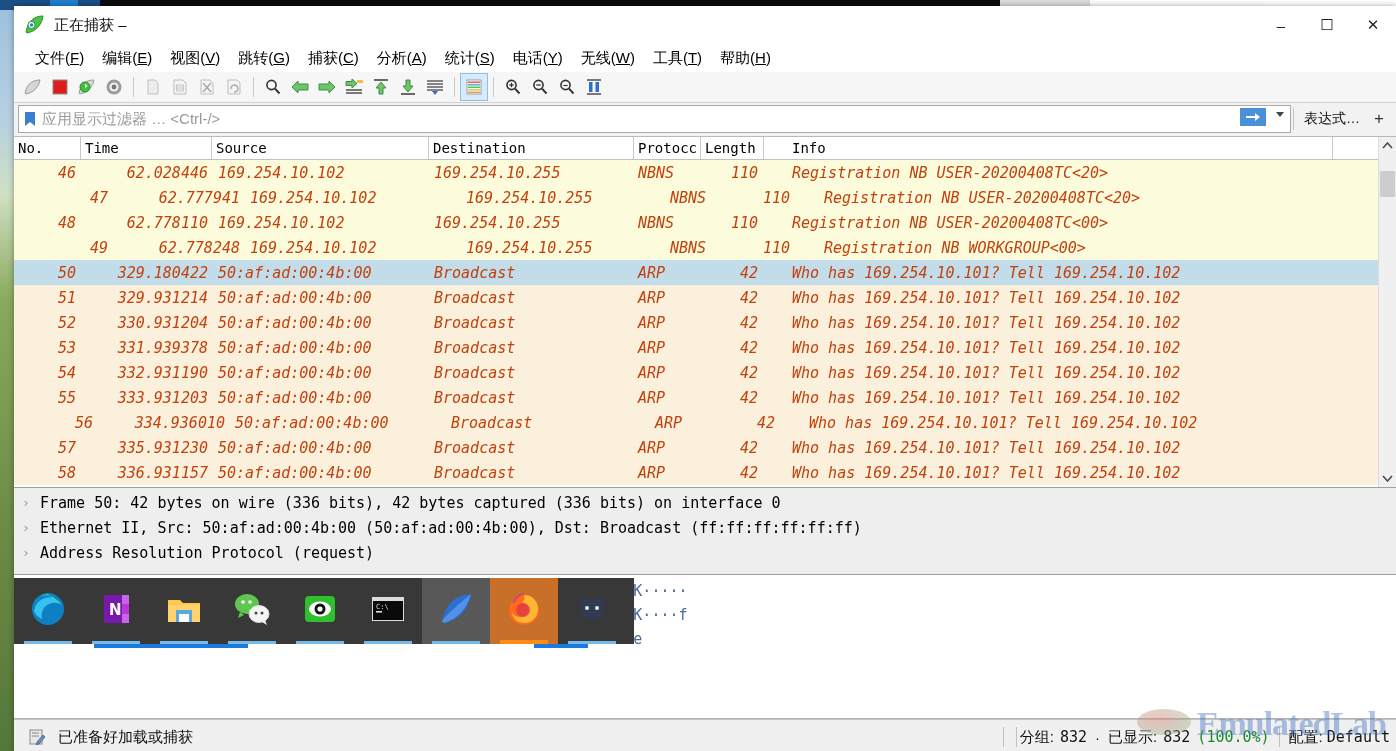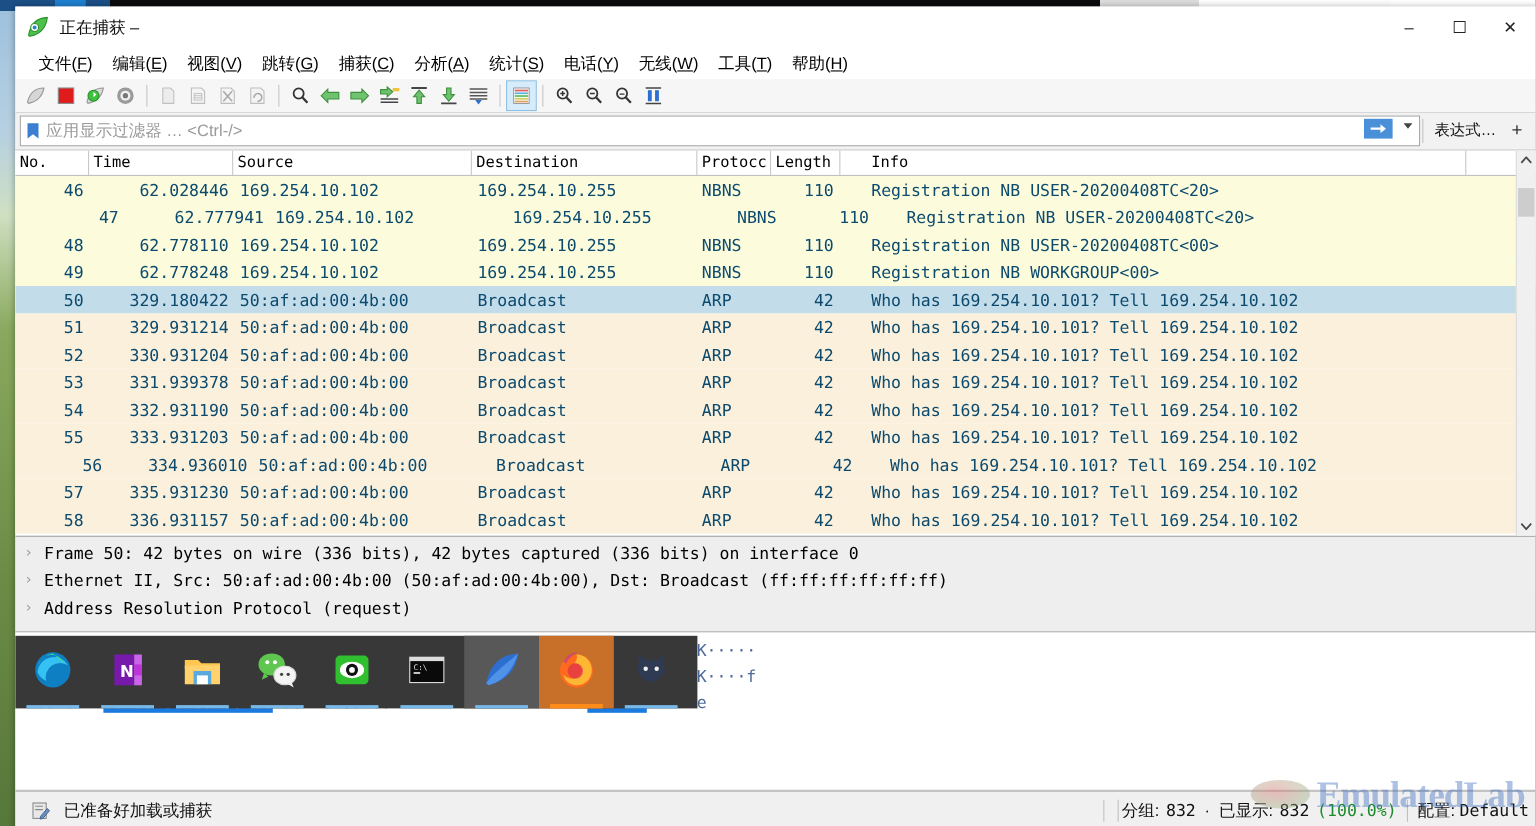--- a/index.html
+++ b/index.html
@@ -105,22 +105,23 @@
     border-bottom: 1px solid #c0c0c0;
     font-family: "DejaVu Sans Mono", monospace; font-size: 14px; color:#000;
   }
   .plist-head .hc {
     border-right: 1px solid #c8c8c8; padding-left: 4px;
     display:flex; align-items:center; overflow:hidden; white-space:nowrap; cursor: default;
   }
   .plist-body { flex: 1 1 auto; overflow: hidden; position:relative; }
   .prow {
     display:flex; height: 25px; align-items:center;
-    font-family: "DejaVu Sans Mono", monospace; font-size: 15px; color:#0c4a6e;
+    font-family: "DejaVu Sans Mono", monospace; font-size: 15px; color:#c2410c;
     white-space: nowrap;
+    font-style: italic;
   }
   .prow .c { overflow:hidden; white-space:nowrap; }
   .prow .c.num { text-align:right; padding-right: 6px; }
   .prow .c.len { text-align:right; padding-right: 6px; }
   .prow .c.pad { padding-left: 4px; }
 
   .col-no   { width: 62px; }
   .col-time { width: 126px; }
   .col-src  { width: 212px; }
   .col-dst  { width: 200px; }
@@ -433,21 +434,21 @@
         </div>
         <div class="prow" style="background: rgb(252, 252, 220);">
           <div class="c num col-no">48</div>
           <div class="c num col-time">62.778110</div>
           <div class="c pad col-src">169.254.10.102</div>
           <div class="c pad col-dst">169.254.10.255</div>
           <div class="c pad col-prot">NBNS</div>
           <div class="c len col-len">110</div>
           <div class="c pad col-info">Registration NB USER-20200408TC&lt;00&gt;</div>
         </div>
-        <div class="prow" style="background: rgb(252, 252, 220);">
+        <div class="prow" style="background: rgb(252, 252, 220); justify-content: center;">
           <div class="c num col-no">49</div>
           <div class="c num col-time">62.778248</div>
           <div class="c pad col-src">169.254.10.102</div>
           <div class="c pad col-dst">169.254.10.255</div>
           <div class="c pad col-prot">NBNS</div>
           <div class="c len col-len">110</div>
           <div class="c pad col-info">Registration NB WORKGROUP&lt;00&gt;</div>
         </div>
         <div class="prow" style="background: rgb(195, 220, 234);">
           <div class="c num col-no">50</div>

